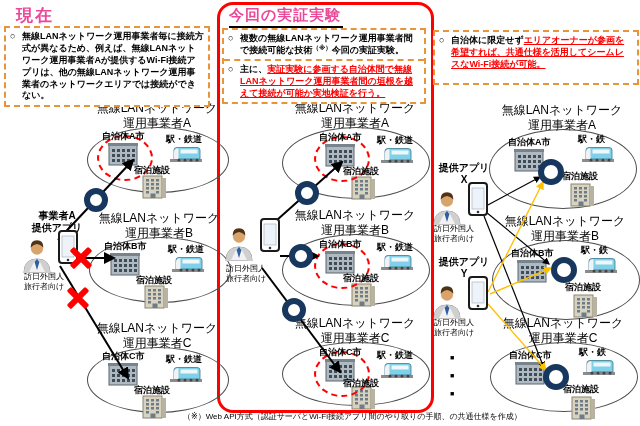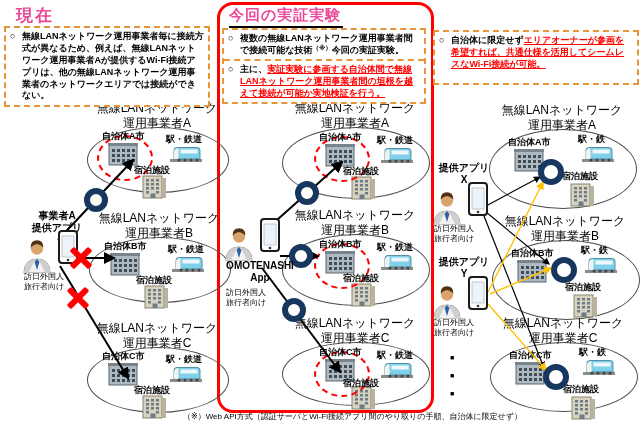--- a/index.html
+++ b/index.html
@@ -390,24 +390,20 @@
 
   <div class="person" style="left:222px;top:222px;width:76px">
     <div class="p-fig">
       <svg class="person-svg">
           <use href="#sym-person"></use>
         </svg>
       <svg class="phone-svg">
           <use href="#sym-phone"></use>
         </svg>
     </div>
-    <div class="p-label">
-      <div>OMOTENASHI</div>
-        <div>App</div>
-    </div>
     <div class="p-sub" style="margin-top:4px">
       <div>訪日外国人</div>
         <div>旅行者向け</div>
     </div>
   </div>
 
   <div class="person" style="left:430px;top:162px;width:68px">
     <div class="p-label">
       <div>提供アプリ</div>
         <div>X</div>
@@ -444,15 +440,15 @@
         <div>旅行者向け</div>
     </div>
   </div>
 
   <div id="dots">
     <span>■</span>
     <span>■</span>
     <span>■</span>
   </div>
 
-  <div id="footnote">（※）Web API方式（認証サーバとWi-Fi接続アプリ間のやり取りの手順、自治体に限定せず）</div>
+  <div id="footnote">（※）Web API方式（認証サーバとWi-Fi接続アプリ間のやり取りの手順、の共通仕様を作成）</div>
 
 </div>
 
 </body></html>

